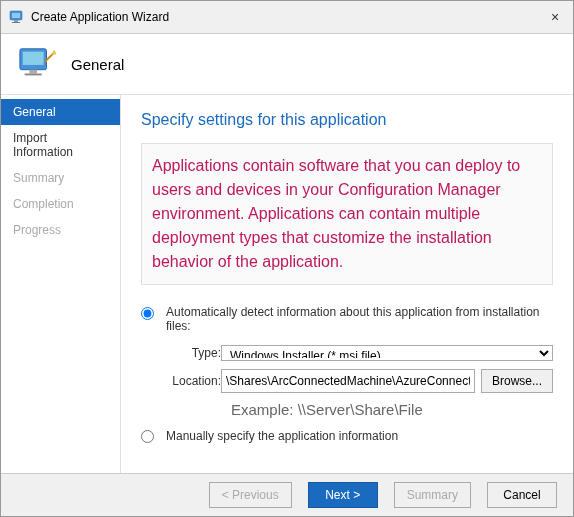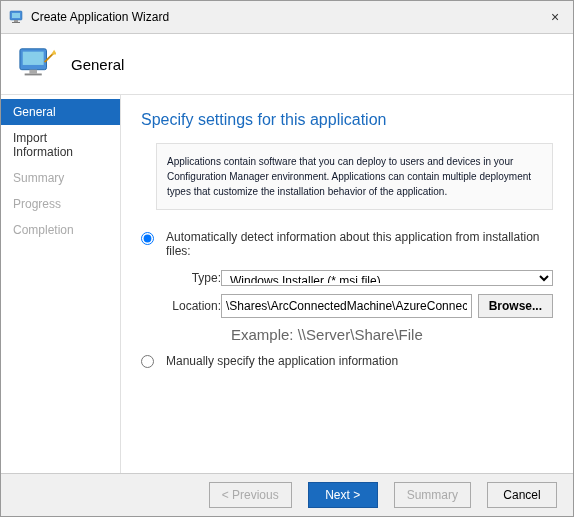--- a/index.html
+++ b/index.html
@@ -125,28 +125,27 @@
     }
 
     .main-title {
       font-size: 16px;
       color: #1a6bbf;
       margin-bottom: 14px;
       font-weight: 400;
     }
 
     .description-text {
-      font-size: 10px;
-      color: #0f172a;
+      font-size: 16px;
+      color: #be185d;
       line-height: 1.5;
       margin-bottom: 20px;
       border: 1px solid #e0e0e0;
       padding: 10px;
       background: #fafafa;
-      margin-left: 15px;
     }
 
     .option-group {
       margin-bottom: 16px;
     }
 
     .radio-option {
       display: flex;
       align-items: flex-start;
       gap: 12px;
@@ -210,21 +209,20 @@
     }
 
     .browse-btn {
       height: 24px;
       padding: 0 10px;
       border: 1px solid #aaa;
       background: #f0f0f0;
       font-size: 12px;
       cursor: pointer;
       white-space: nowrap;
-      font-weight: bold;
     }
 
     .example-text {
       margin-left: 70px;
       font-size: 15px;
       color: #666;
       margin-bottom: 0;
     }
 
     .footer {
@@ -290,22 +288,22 @@
     </div>
     <span class="header-title">General</span>
   </div>
 
   <div class="content-area">
 
     <div class="sidebar">
       <div class="sidebar-item active">General</div>
       <div class="sidebar-item">Import Information</div>
       <div class="sidebar-item disabled">Summary</div>
+      <div class="sidebar-item disabled">Completion</div>
       <div class="sidebar-item disabled">Progress</div>
-      <div class="sidebar-item disabled">Completion</div>
     </div>
 
     <div class="main-content">
       <div class="main-title">Specify settings for this application</div>
       <div class="description-text">Applications contain software that you can deploy to users and devices in your Configuration Manager environment. Applications can contain multiple deployment types that customize the installation behavior of the application.</div>
 
       <div class="option-group">
 
         <div class="radio-option">
           <input type="radio" name="app-source" id="auto-detect" checked="" style="">

